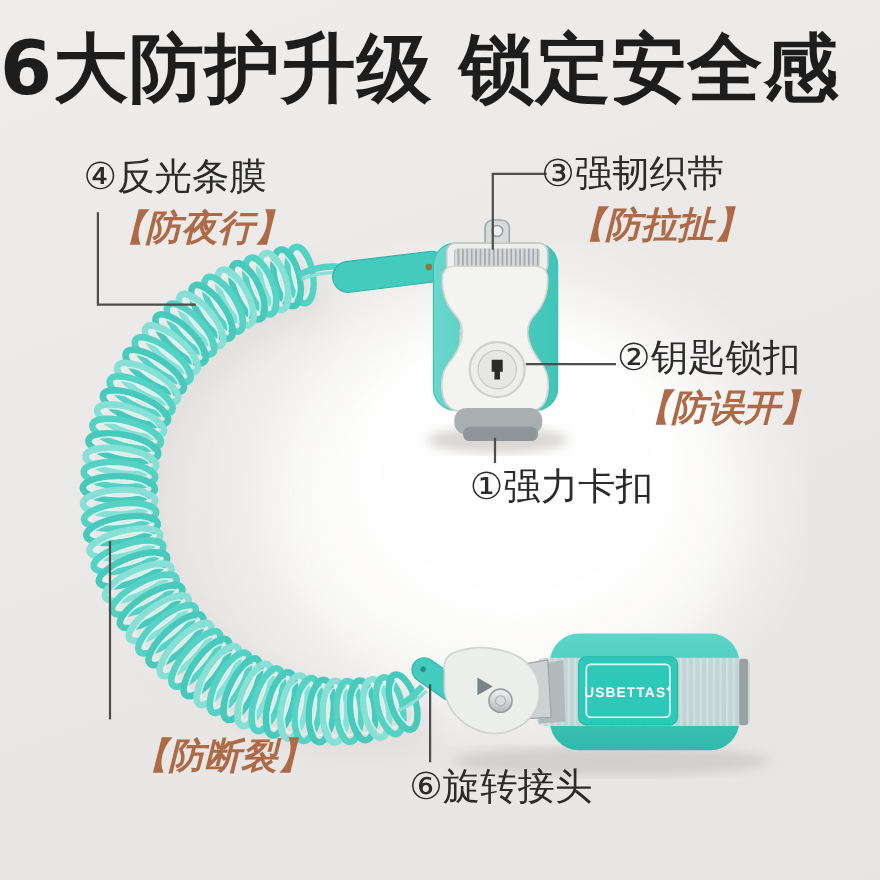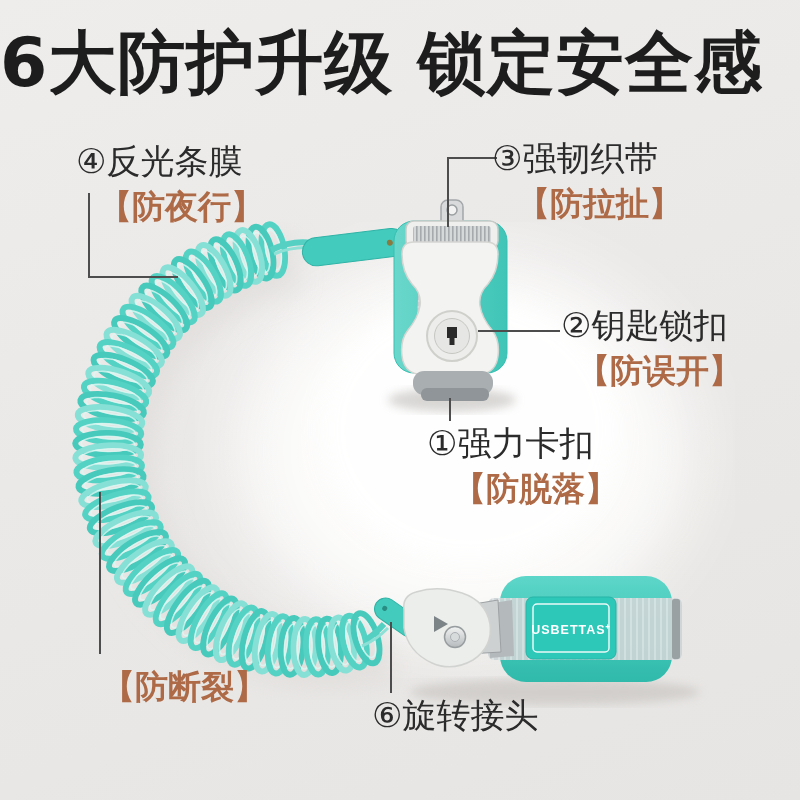--- a/index.html
+++ b/index.html
@@ -11,21 +11,21 @@
       linear-gradient(160deg,#eeedec 0%,#ebe9e8 45%,#e7e5e3 100%);
   }
   #product-svg{position:absolute;left:0;top:0;}
   .page-title{
     position:absolute;left:0;top:24px;width:760px;text-align:center;
     font-size:68px;font-weight:900;letter-spacing:1px;line-height:1.15;
     color:#1d1d1d;white-space:nowrap;
   }
   .callout{position:absolute;white-space:nowrap;}
   .c-label{font-size:34px;font-weight:400;color:#2b2b2b;line-height:1;}
-  .c-benefit{font-size:33px;font-weight:700;line-height:1;margin-top:12px;}
+  .c-benefit{font-size:33px;font-weight:700;line-height:1;margin-top:12px;font-style:italic;}
 </style>
 </head>
 <body>
 
 <div id="stage">
 
   <svg id="product-svg" width="800" height="800" viewBox="0 0 800 800">
     <defs>
       <linearGradient id="tealBandTop" x1="0" y1="0" x2="1" y2="0">
         <stop offset="0" stop-color="#6ad7cb"></stop>
@@ -274,24 +274,23 @@
     <div class="c-benefit" style="margin-left:25px;color:#ae6a46">【防拉扯】</div>
   </div>
 
   <div class="callout" style="left:561px;top:308px">
     <div class="c-label">②钥匙锁扣</div>
     <div class="c-benefit" style="margin-left:16px;color:#ae6a46">【防误开】</div>
   </div>
 
   <div class="callout" style="left:427px;top:426px">
     <div class="c-label">①强力卡扣</div>
-    <div class="c-benefit" style="margin-left:26px;color:#ae6a46">【防脱落】</div>
   </div>
 
   <div class="callout" style="left:80px;top:658px">
-    <div class="c-benefit" style="margin-left:22px;color:#ae6a46">【防断裂】</div>
+    <div class="c-benefit" style="margin-left:40px;color:#ae6a46">【防断裂】</div>
   </div>
 
   <div class="callout" style="left:372px;top:698px">
     <div class="c-label">⑥旋转接头</div>
   </div>
 
 </div>
 
 </body></html>

